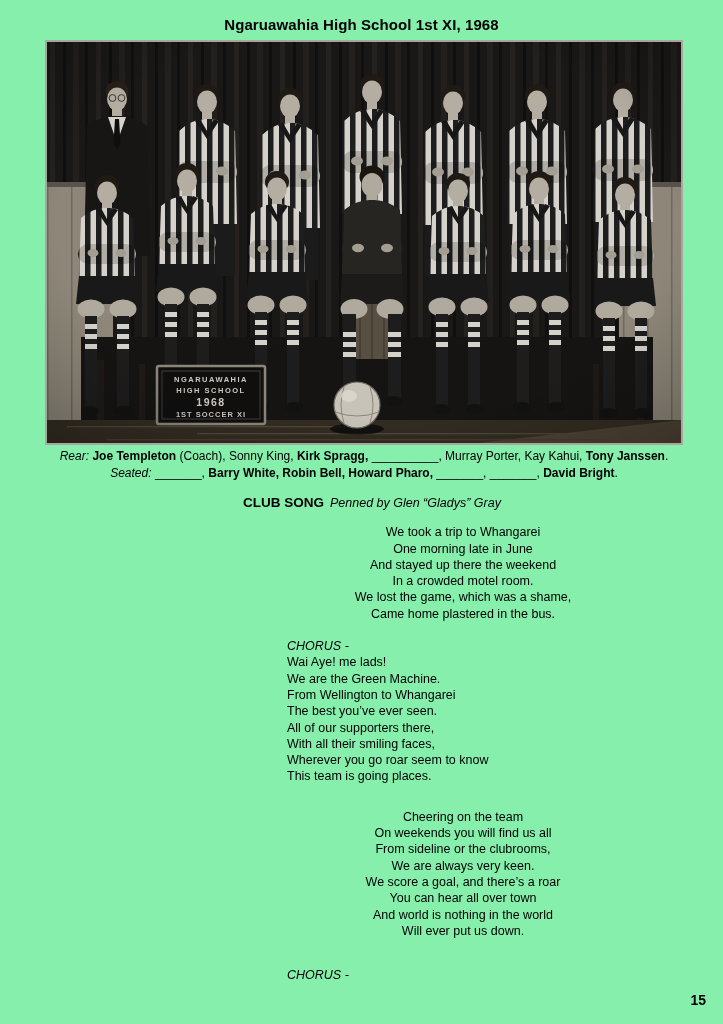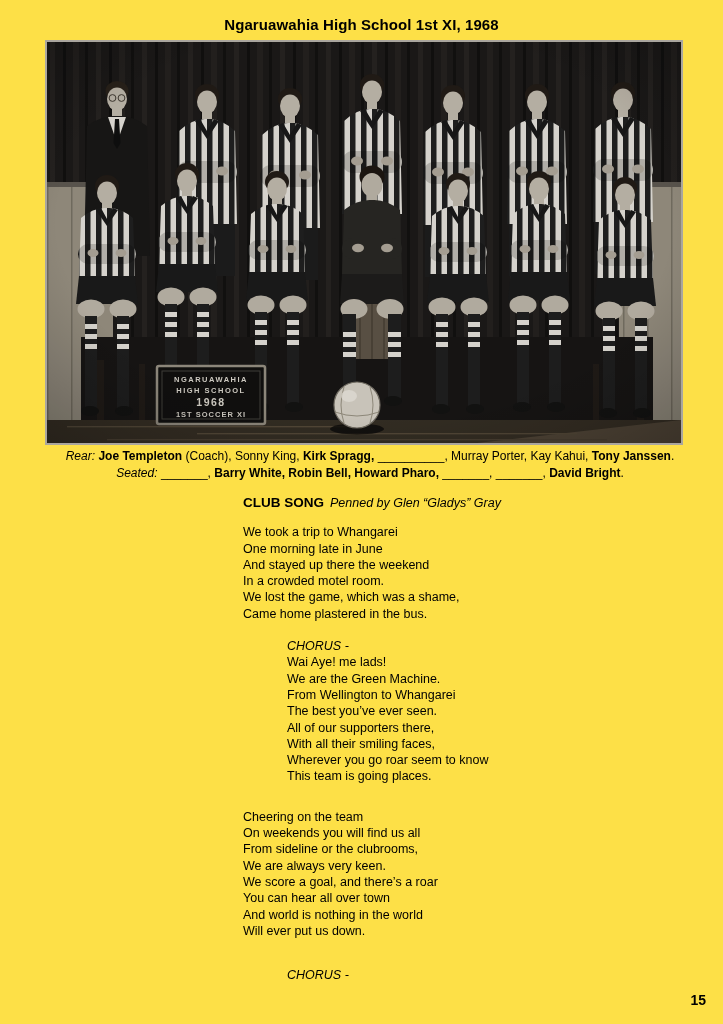--- a/index.html
+++ b/index.html
@@ -1,49 +1,49 @@
 <!DOCTYPE html>
 <html><head>
 <meta charset="utf-8">
 <style>
   html,body{margin:0;padding:0;}
   body{
     width:723px;height:1024px;background:#ffffff;
     font-family:"Liberation Sans",sans-serif;color:#000;
     position:relative;overflow:hidden;
   }
-  .page{position:relative;width:723px;height:1024px;background:#fde047;}
+  .page{position:relative;width:723px;height:1024px;background:#86efac;}
 
   .title{
     position:absolute;top:16px;left:0;width:723px;
     text-align:center;font-weight:bold;font-size:15px;letter-spacing:.1px;
   }
 
   .photo-frame{
     position:absolute;left:45px;top:40px;width:634px;height:401px;
     border:2px solid #aaa69e;background:#171514;
   }
   .photo-frame svg{display:block;width:100%;height:100%;filter:blur(.4px) contrast(.97);}
 
   .caption{
-    position:absolute;left:51px;top:448px;width:638px;
+    position:absolute;left:45px;top:448px;width:638px;
     text-align:center;font-size:12px;line-height:17px;
   }
   .cap-i{font-style:italic;}
   .cap-b{font-weight:bold;}
   .cap-r{font-weight:normal;}
 
   .song{
     position:absolute;left:243px;top:495px;width:440px;
     font-size:12.5px;line-height:16.3px;
   }
   .song-head{margin-bottom:13px;}
   .song-head .head-label{font-weight:bold;font-size:13.5px;}
   .song-head .head-byline{font-style:italic;margin-left:6px;}
-  .verse{margin:0 0 16px 0;}
+  .verse{margin:0 0 16px 0;text-align:center;}
   .chorus-block{margin:0 0 24px 44px;}
   .chorus-label{font-style:italic;font-weight:normal;}
   .chorus-lines div{font-weight:normal;}
   .chorus2{margin:28px 0 0 44px;font-style:italic;}
 
   .pagenum{
     position:absolute;top:992px;right:17px;
     font-weight:bold;font-size:14px;
   }
 </style>

